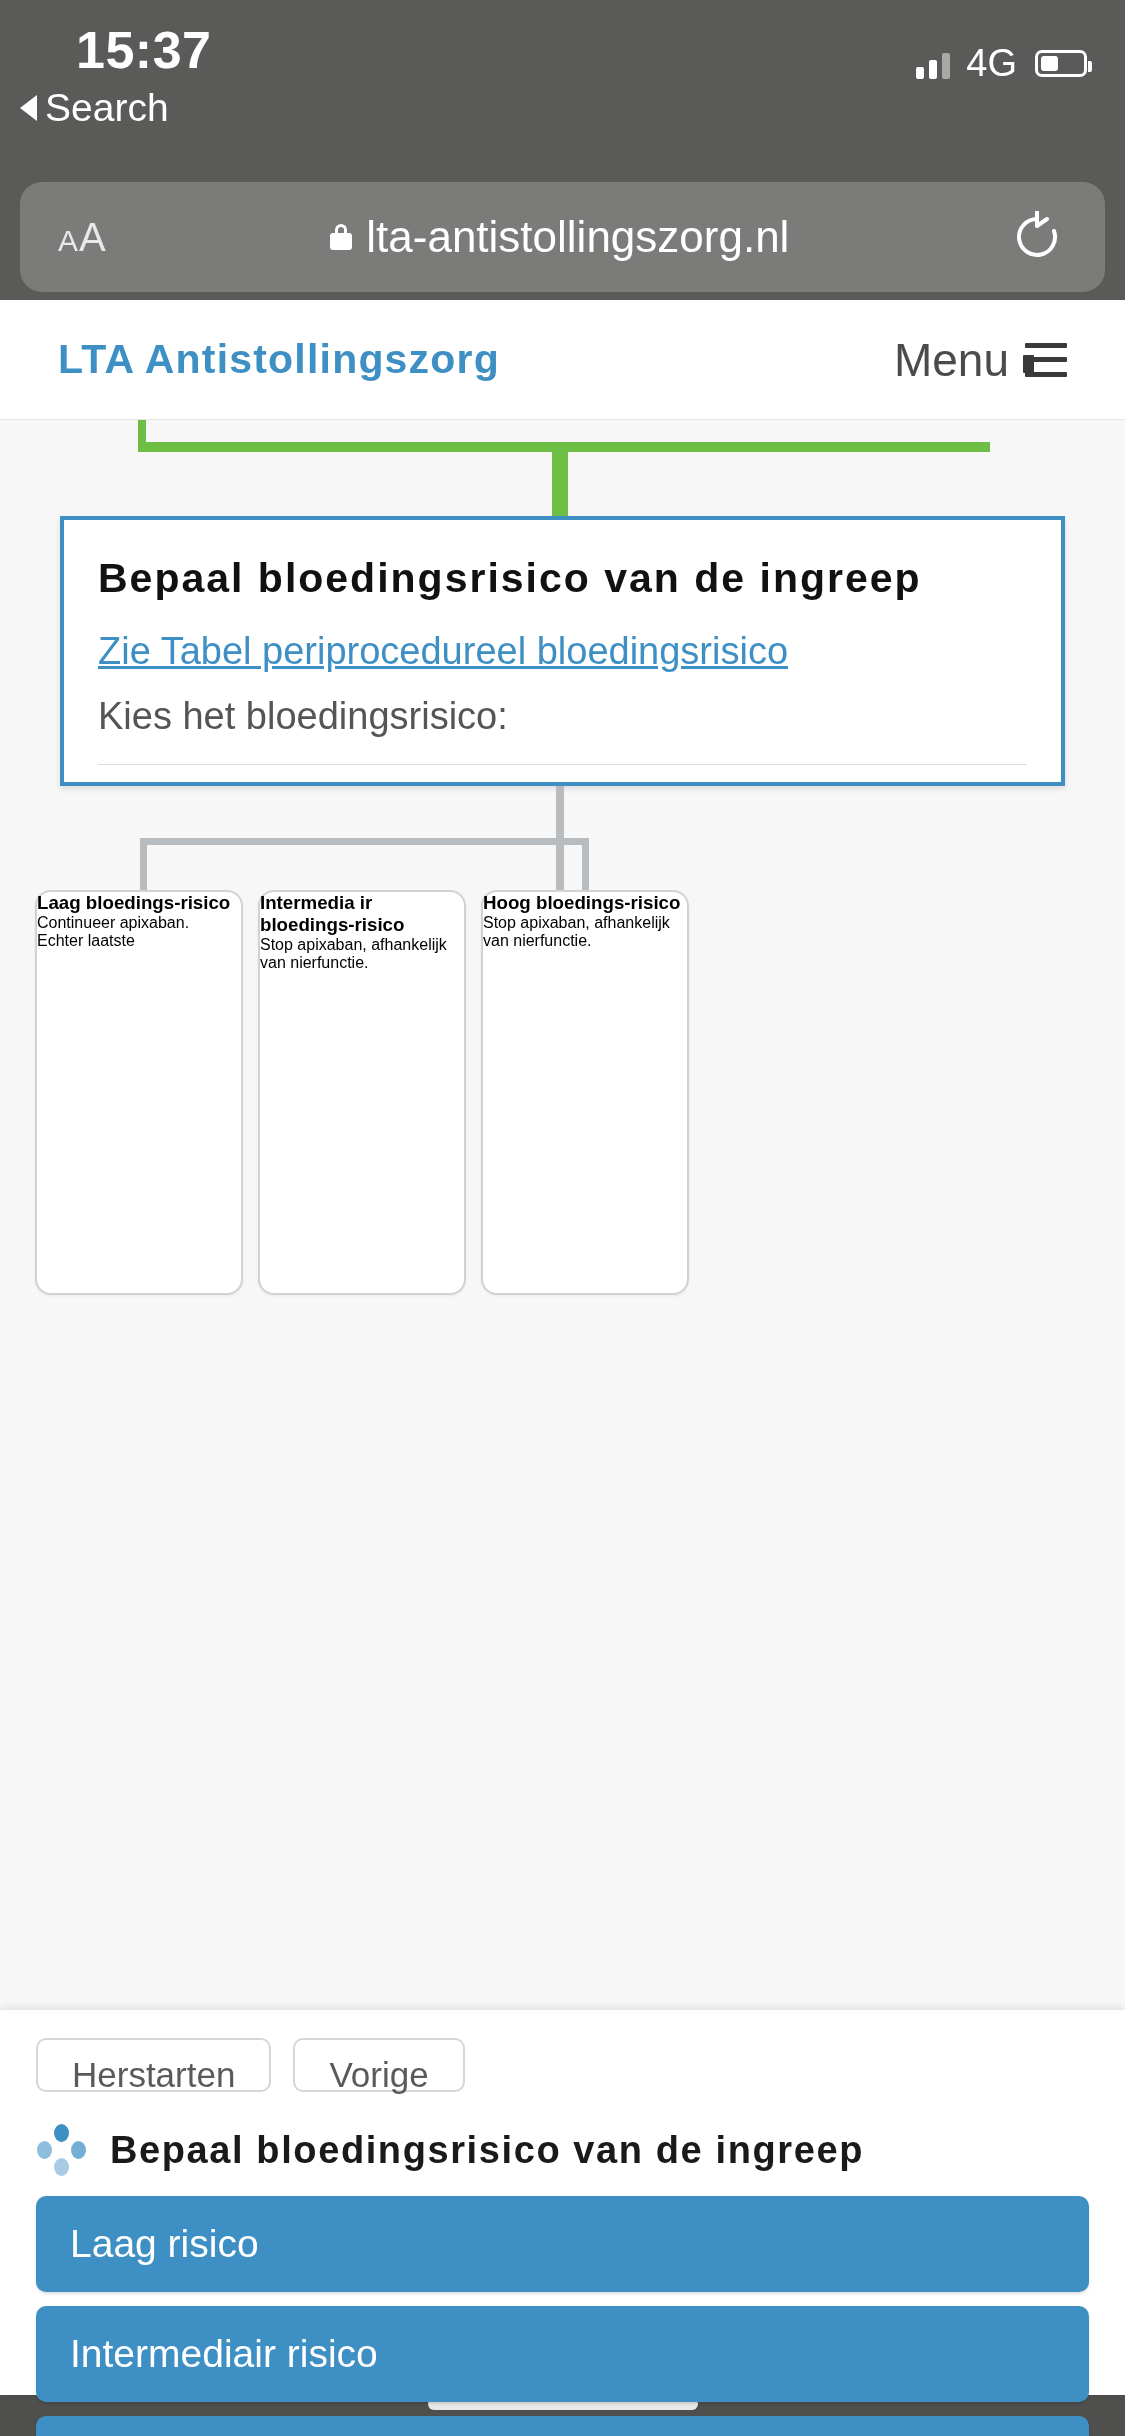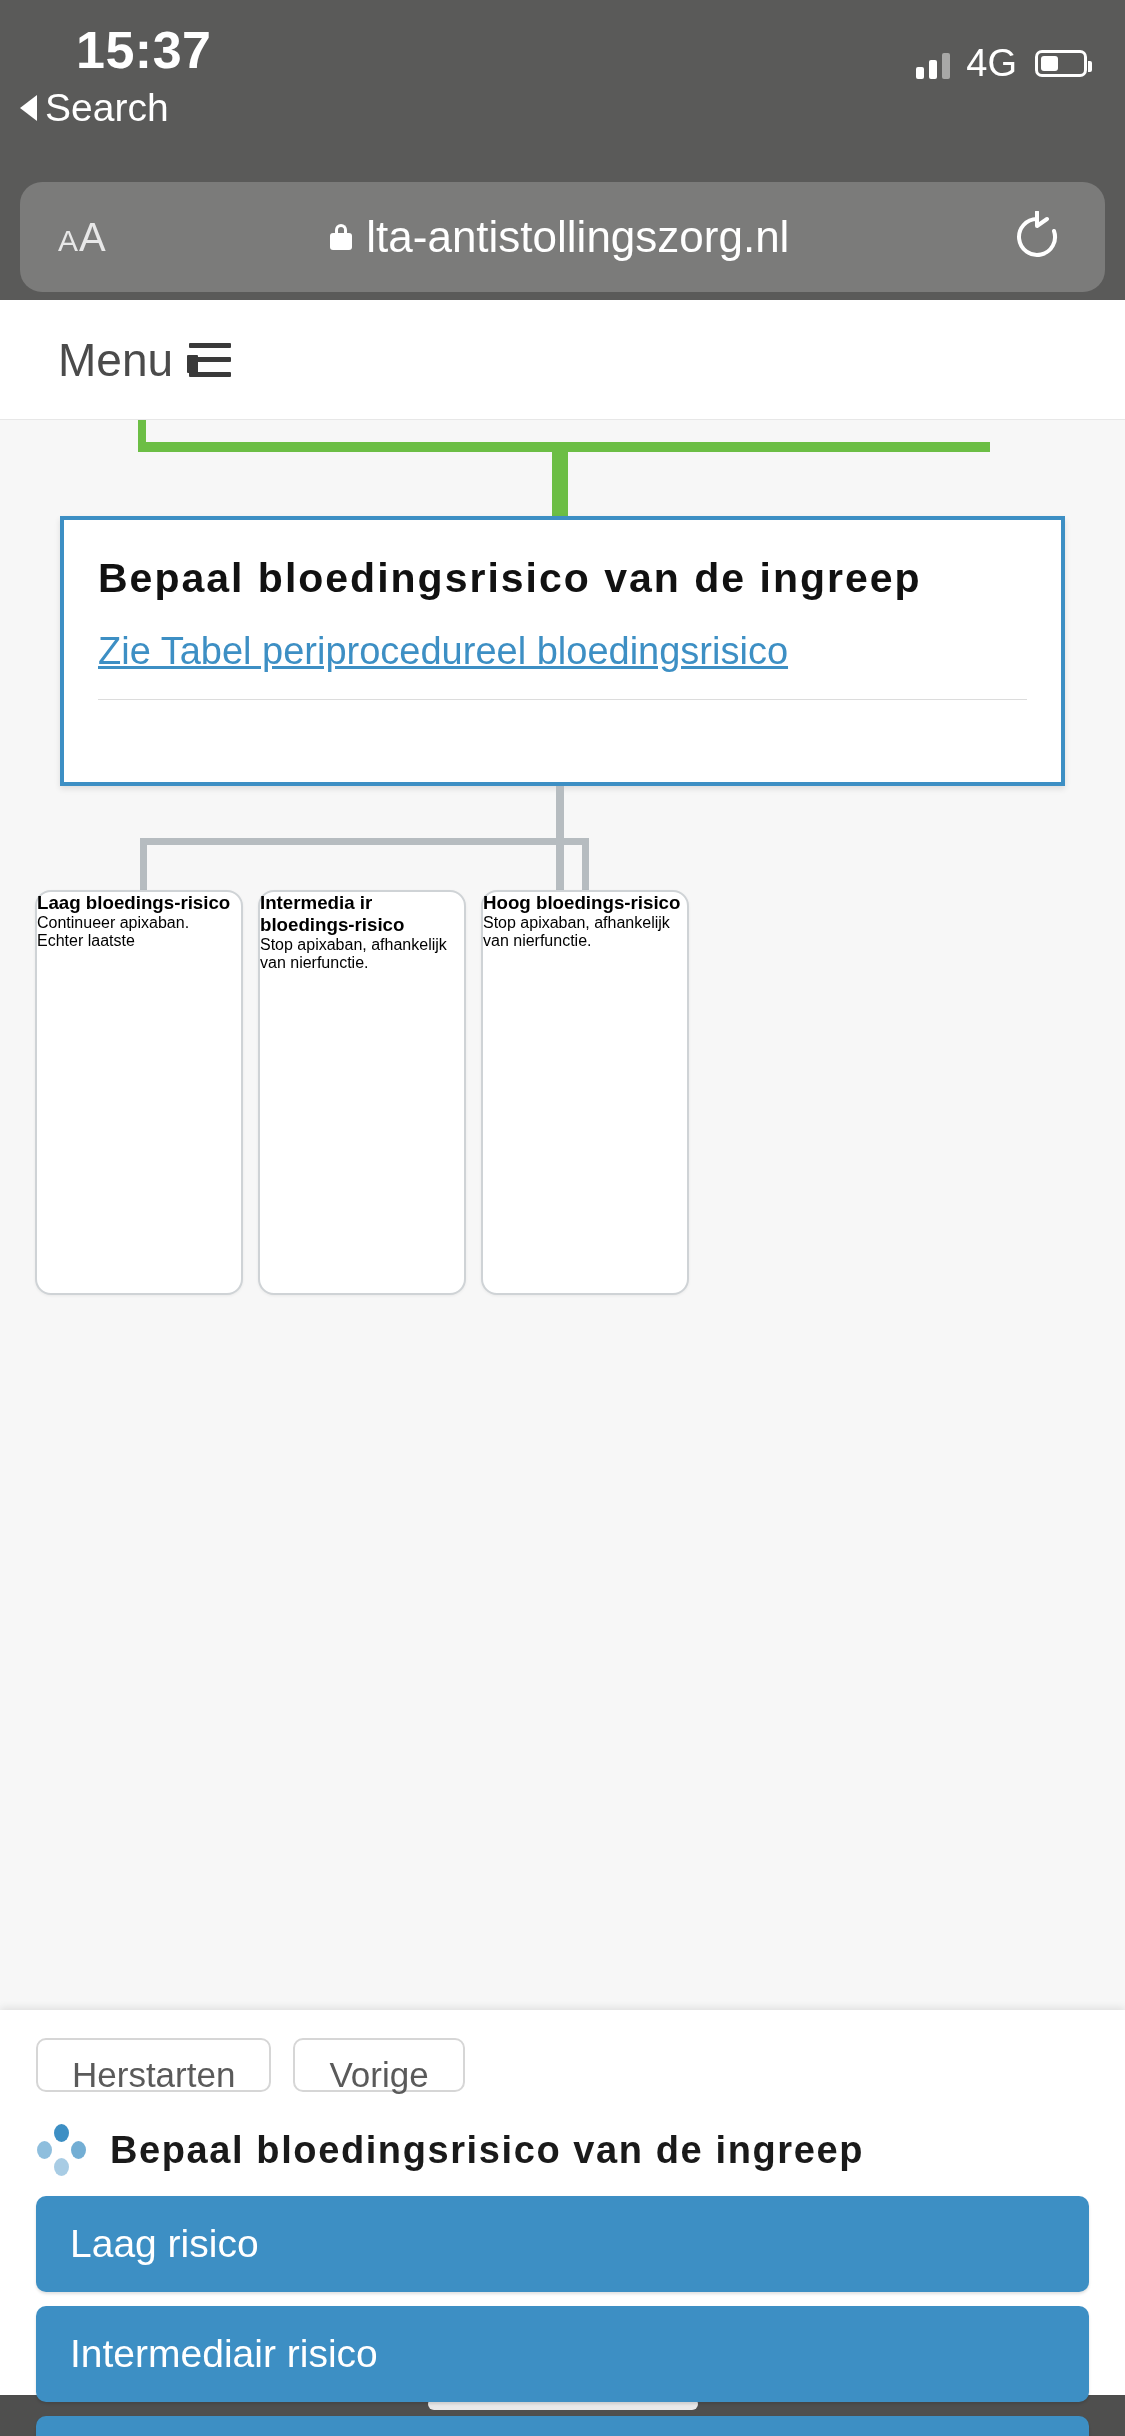--- a/index.html
+++ b/index.html
@@ -207,20 +207,21 @@
     <svg width="48" height="52" viewBox="0 0 24 26">
       <path d="M12 4 a9 9 0 1 0 8.5 6" fill="none" stroke="#ffffff" stroke-width="2" stroke-linecap="round"></path>
       <path d="M12 0.5 L12 7.5 L17 4" fill="none" stroke="#ffffff" stroke-width="2" stroke-linecap="round" stroke-linejoin="round"></path>
     </svg>
   </div>
 </div>
 
 <div class="page">
 
   <div class="site-header">
+    <div class="site-title">LTA Antistollingszorg</div>
     <div class="menu-wrap">
       <span class="menu-label">Menu</span>
       <span class="hamburger">
         <span></span>
           <span></span>
           <span></span>
         <span class="arrow"></span>
       </span>
     </div>
   </div>
@@ -228,20 +229,21 @@
   <div class="flow">
     <div class="flow-inner">
 
       <div class="conn" style="left:138px; top:0px; width:8px; height:30px;"></div>
       <div class="conn" style="left:138px; top:22px; width:852px; height:10px;"></div>
       <div class="conn" style="left:552px; top:28px; width:16px; height:70px;"></div>
 
       <div class="node-main">
         <h2>Bepaal bloedingsrisico van de ingreep</h2>
         <a class="node-link" href="#">Zie Tabel periprocedureel bloedingsrisico</a>
+        <div class="node-sub">Kies het bloedingsrisico:</div>
         <div class="node-rule"></div>
       </div>
 
       <div class="conn-gray" style="left:556px; top:366px; width:8px; height:56px;"></div>
       <div class="conn-gray" style="left:140px; top:418px; width:448px; height:7px;"></div>
       <div class="conn-gray" style="left:140px; top:418px; width:7px; height:56px;"></div>
       <div class="conn-gray" style="left:556px; top:418px; width:8px; height:56px;"></div>
       <div class="conn-gray" style="left:582px; top:418px; width:7px; height:56px;"></div>
 
       <div class="card-col" style="left:35px; top:470px; width:208px;">

